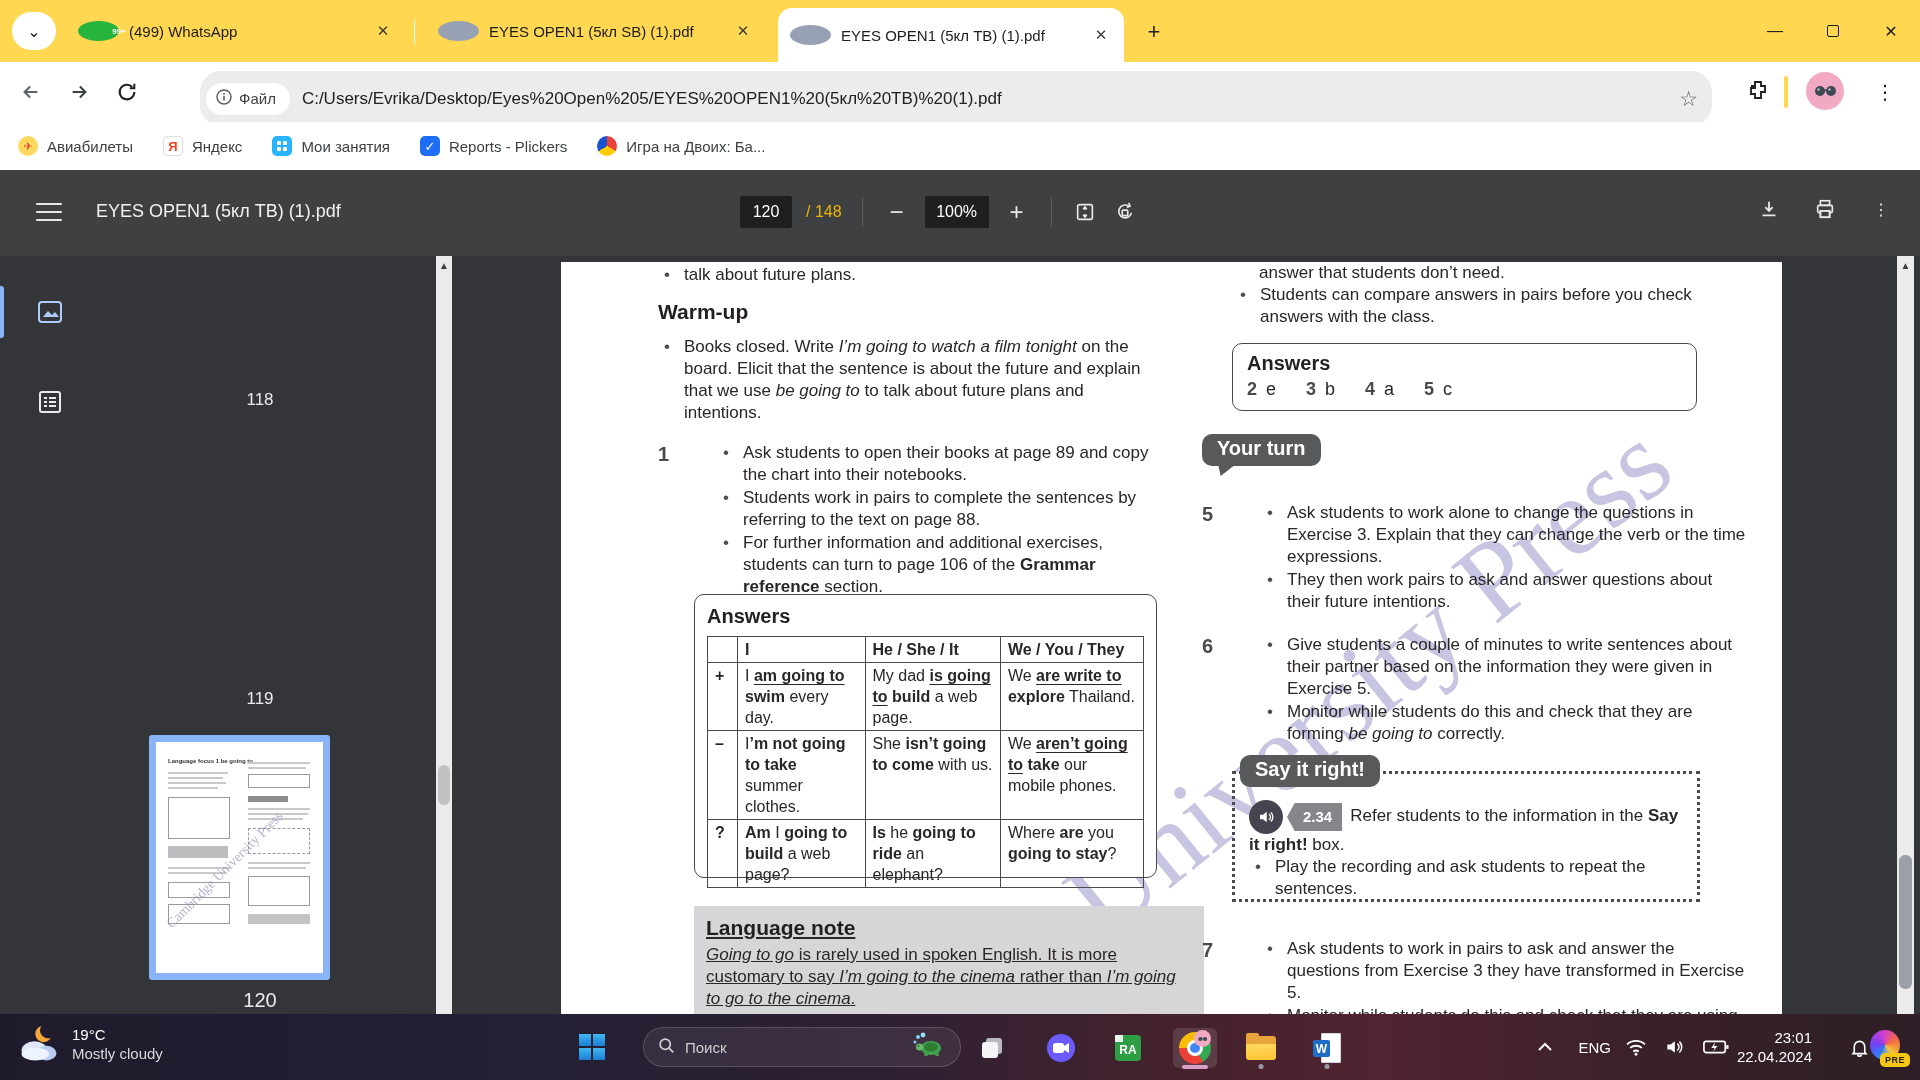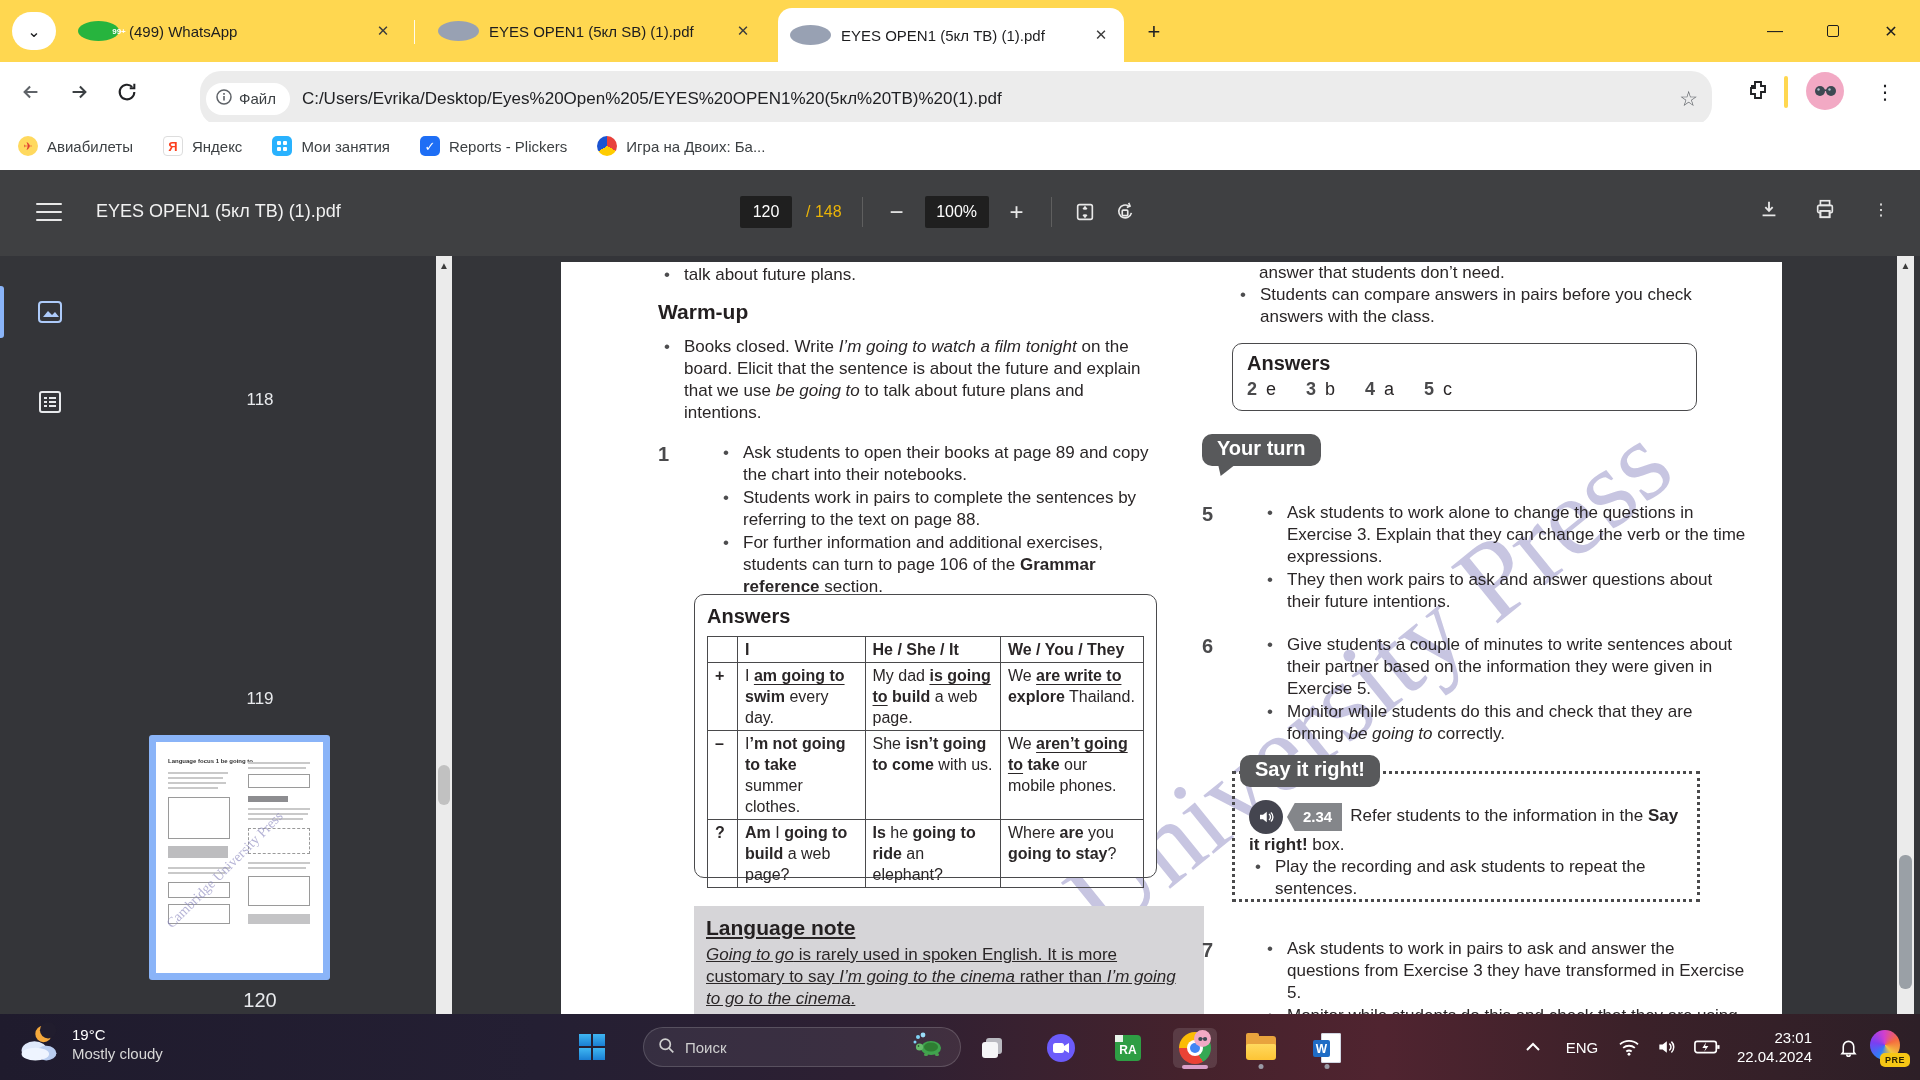--- a/index.html
+++ b/index.html
@@ -127,21 +127,21 @@
   .wlogo { display:grid; grid-template-columns:12px 12px; grid-gap:2px; }
   .wlogo i { width:12px; height:12px; background:linear-gradient(180deg,#3fb6f2,#1a7fd4); }
   .search { position:absolute; left:643px; top:13px; width:318px; height:40px; border-radius:20px; background:rgba(255,255,255,0.07); border:1px solid rgba(255,255,255,0.16); display:flex; align-items:center; padding:0 14px; gap:10px; cursor:text; }
   .search .stx { color:#cfcfcf; font-size:15px; flex:1; }
   .tbicon { position:absolute; top:14px; width:44px; height:40px; display:flex; align-items:center; justify-content:center; cursor:pointer; border-radius:6px; }
   .tbicon .dot { position:absolute; bottom:-1px; left:50%; transform:translateX(-50%); width:5px; height:5px; border-radius:50%; background:#9a9aa5; }
   .tbicon.active { background:rgba(255,255,255,0.12); }
   .tbicon.active .pill { position:absolute; bottom:-1px; left:50%; transform:translateX(-50%); width:26px; height:4px; border-radius:2px; background:#d8a0c8; }
   .chromeav { position:absolute; right:0; top:-2px; width:17px; height:17px; border-radius:50%; background:#f2a9c4; display:flex; align-items:center; justify-content:center; }
   .tray { position:absolute; right:0; top:0; height:66px; display:flex; align-items:center; }
-  .trayic { display:flex; align-items:center; justify-content:center; cursor:pointer; }
+  .trayic { display:flex; align-items:center; justify-content:flex-end; cursor:pointer; }
   .lang { font-size:15px; cursor:pointer; }
   .clock { display:flex; flex-direction:column; align-items:flex-end; font-size:15px; line-height:19px; cursor:pointer; }
   .copilot { position:relative; width:34px; height:34px; cursor:pointer; }
   .cpc { width:30px; height:30px; border-radius:50%; background:conic-gradient(from 210deg,#2f7df6,#7a3ff2,#d03fd0,#f56b3f,#f3c63f,#2f7df6); }
   .prebadge { position:absolute; right:-6px; bottom:-3px; background:#f6c715; color:#2d2400; font-size:9px; font-weight:bold; padding:2px 5px; border-radius:5px; letter-spacing:0.5px; }
   .folderic { position:relative; width:30px; height:24px; }
   .folderic .fback { position:absolute; left:0; top:0; width:30px; height:22px; background:#e8a33d; border-radius:3px; }
   .folderic .fback::before { content:""; position:absolute; left:0; top:-3px; width:13px; height:6px; background:#e8a33d; border-radius:2px 2px 0 0; }
   .folderic .ffront { position:absolute; left:0; bottom:0; width:30px; height:16px; background:linear-gradient(180deg,#ffd95e,#fdc435); border-radius:2px 2px 3px 3px; }
   .folderic .fblue { position:absolute; left:7px; bottom:4px; width:13px; height:5px; background:#2f6fe4; border-radius:1px; }

